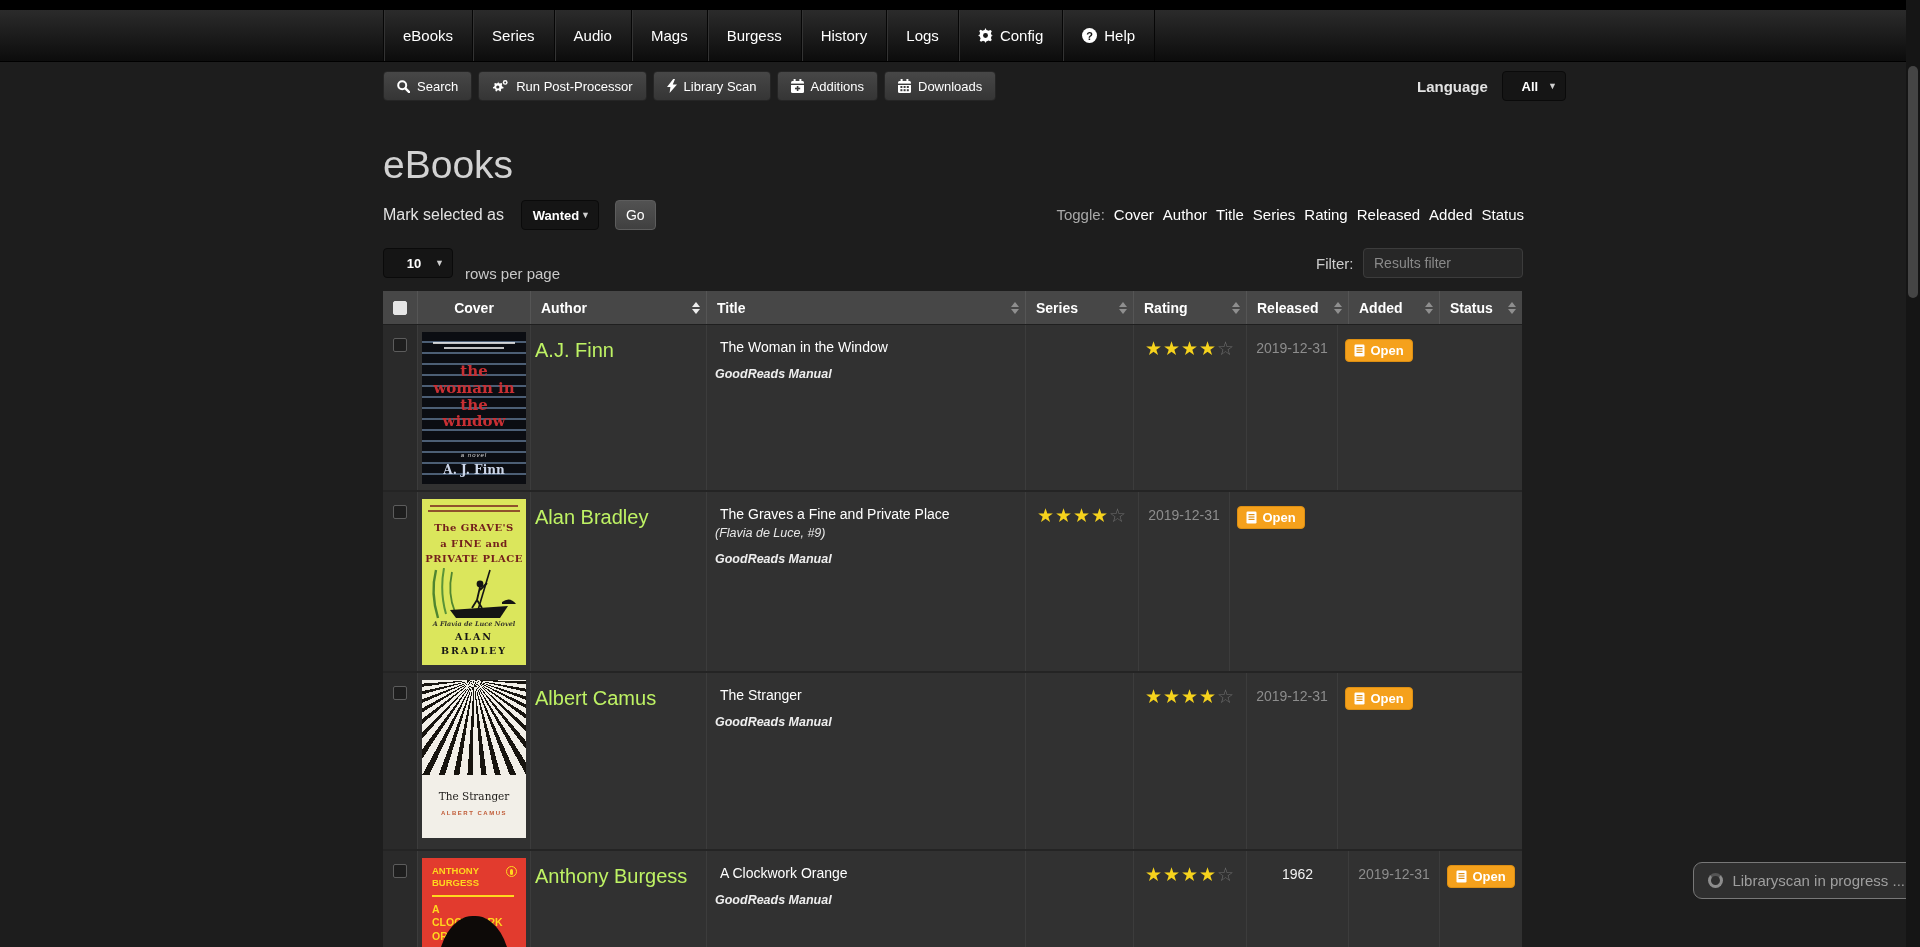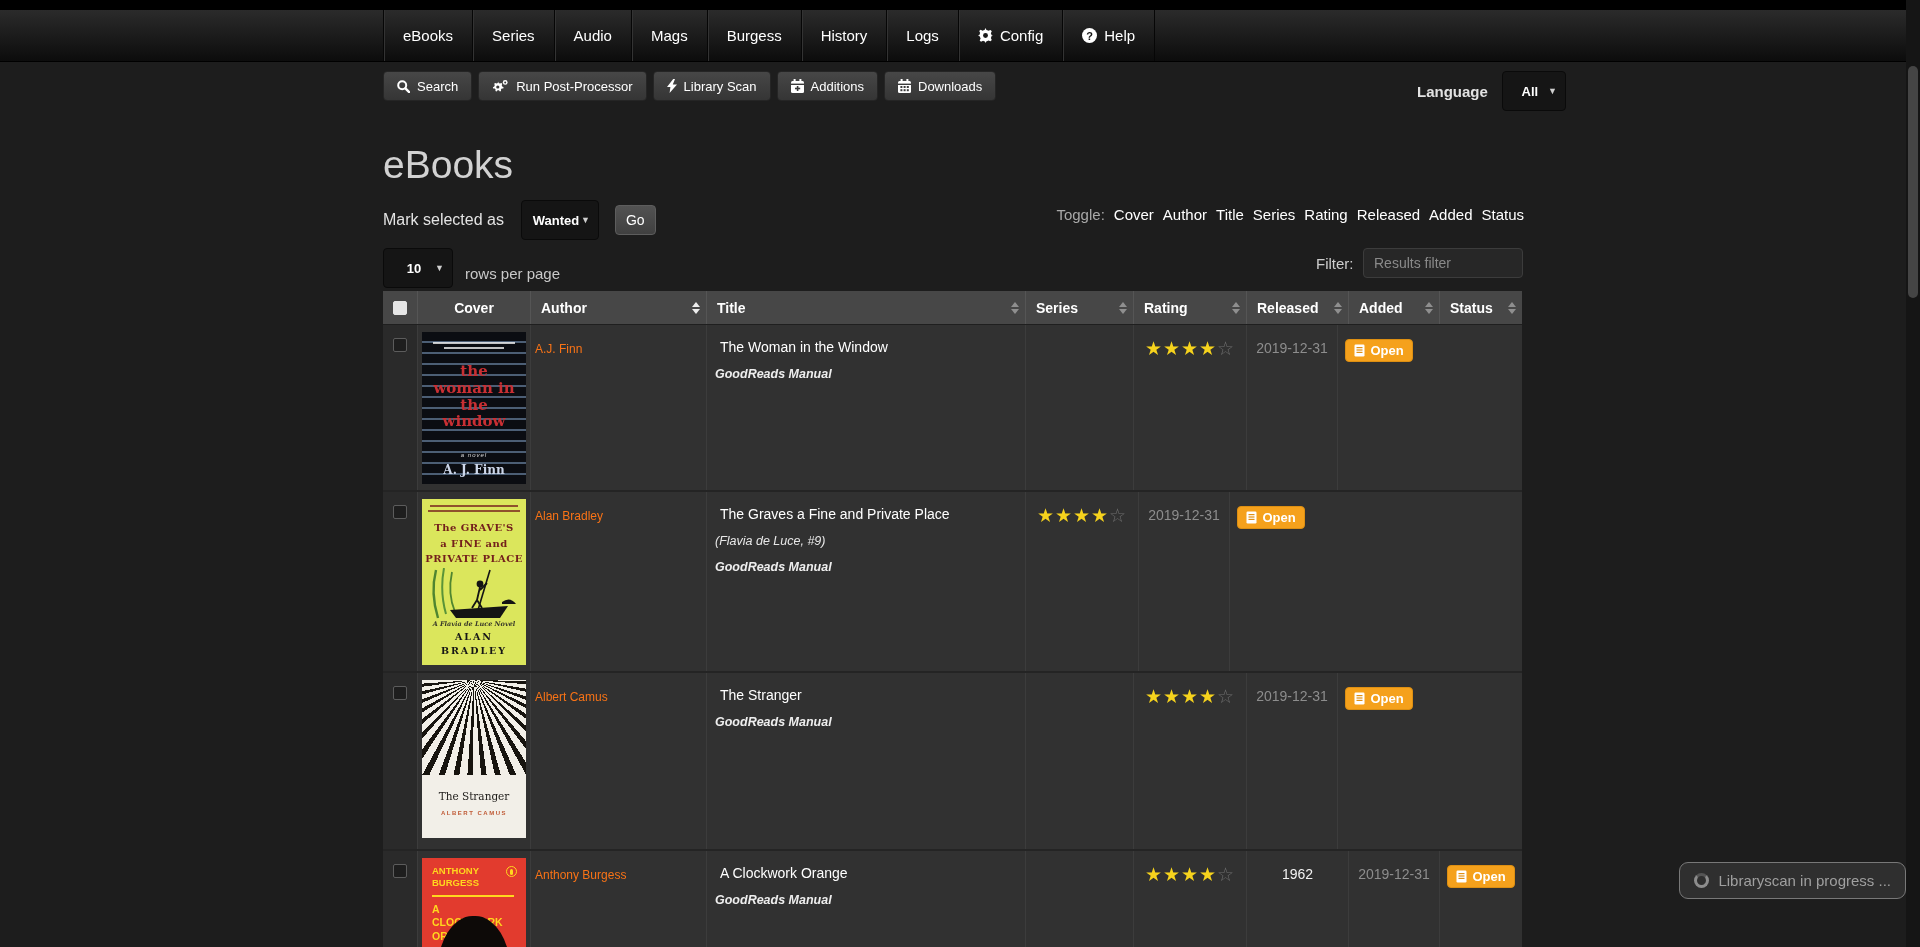--- a/index.html
+++ b/index.html
@@ -18,21 +18,21 @@
   .nav-item:last-child { border-right:1px solid #060606; }
 
   
   .actions { position:absolute; top:71px; left:383px; display:flex; gap:6px; }
   .btn { height:30px; display:inline-flex; align-items:center; gap:7px; padding:0 13px;
          background:linear-gradient(#474747,#353535); border:1px solid #252525; border-radius:4px;
          color:#fff; font-size:13px; cursor:pointer; }
   .btn-go { background:linear-gradient(#525252,#404040); border:1px solid #5d5d5d; font-size:14px; }
 
   
-  .select { position:relative; height:40px; background:#151515; border:1px solid #0a0a0a;
+  .select { position:relative; height:30px; background:#151515; border:1px solid #0a0a0a;
             border-radius:4px; color:#fff; font-size:13px; font-weight:bold;
             display:inline-flex; align-items:center; cursor:pointer; }
   .select .val { flex:1; text-align:center; padding:0 18px 0 10px; }
   .select .caret { position:absolute; right:8px; font-size:9px; color:#cfcfcf; }
 
   .language-wrap { position:absolute; top:71px; left:1417px; display:flex; align-items:center; gap:14px; }
   .language-label { font-size:15px; font-weight:bold; color:#e2e2e2; }
   .language-select { width:64px; }
 
   
@@ -88,23 +88,23 @@
   .th.col-cb { justify-content:center; padding:0; }
   .th.col-cover { justify-content:center; padding:0; }
   .td.col-cover { padding:7px 0 9px; display:flex; justify-content:center; }
 
   .r1 { height:167px; } .r2 { height:181px; } .r3 { height:178px; } .r4 { height:200px; }
 
   input[type=checkbox] { appearance:none; width:14px; height:14px; background:#1e1e1e;
         border:1px solid #5c5c5c; border-radius:2px; cursor:pointer; }
   input[type=checkbox].head-cb { background:#e6e6e6; border-color:#e6e6e6; }
 
-  .author-name { font-size:12px; color:#f97316; padding-left:4px; cursor:pointer; }
+  .author-name { font-size:20px; color:#bef264; padding-left:4px; cursor:pointer; }
   .book-title { display:block; font-size:14px; color:#fff; padding-left:13px; cursor:pointer; }
-  .book-note  { display:block; font-size:12.5px; font-style:italic; color:#e8e8e8; padding-left:8px; margin-top:12px; }
+  .book-note  { display:block; font-size:12.5px; font-style:italic; color:#e8e8e8; padding-left:8px; margin-top:4px; }
   .book-note:empty { display:none; margin:0; }
   .book-source{ display:block; font-size:12.5px; font-style:italic; color:#eee; font-weight:bold; padding-left:8px; margin-top:12px; }
   .series-name { font-size:14px; color:#fff; }
   .stars { font-size:19px; letter-spacing:1px; line-height:1; white-space:nowrap; }
   .stars .star { color:#6e6e6e; }
   .stars .star.filled { color:#f6d31d; }
   .released-val { font-size:14px; color:#f2f2f2; }
   .added-val { font-size:14px; color:#8d8d8d; }
 
   .open-btn { display:inline-flex; align-items:center; gap:5px; background:#f5a11c; border:1px solid #dd8f12;
@@ -150,21 +150,21 @@
       border-radius:50%; }
   .cv-orange .penguin::after { content:""; position:absolute; left:3px; top:2px; width:3px; height:6px;
       background:#ffd71e; border-radius:2px; }
   .cv-orange .rule { height:2px; background:#ffd71e; width:82px; margin:5px 0 6px 10px; }
   .cv-orange .cv-title { margin-left:10px; color:#ffd71e; font-weight:bold; font-size:10.5px; line-height:1.3;
       width:80px; }
   .cv-orange .silhouette { position:absolute; left:50%; transform:translateX(-50%); top:58px; width:74px;
       height:120px; background:#0d0a08; border-radius:48% 48% 0 0; }
 
   
-  .toast { position:absolute; right:14px; bottom:48px; height:37px; display:flex; align-items:center; gap:9px;
+  .toast { position:absolute; right:0; bottom:48px; height:37px; display:flex; align-items:center; gap:9px;
            padding:0 14px; background:rgba(70,70,70,.45); border:1px solid #787878; border-radius:9px;
            color:#9f9f9f; font-size:15px; }
   .spinner { width:15px; height:15px; border-radius:50%; border:3px solid #8d8d8d; border-top-color:#555;
              animation:spin 1.2s linear infinite; flex:none; }
   @keyframes spin { to { transform:rotate(360deg); } }
 
   .scrollbar { position:absolute; top:0; right:0; width:14px; height:947px; background:#151515; }
   .scroll-thumb { position:absolute; top:66px; left:2px; width:10px; height:232px; background:#454545; border-radius:5px; }
 
   

